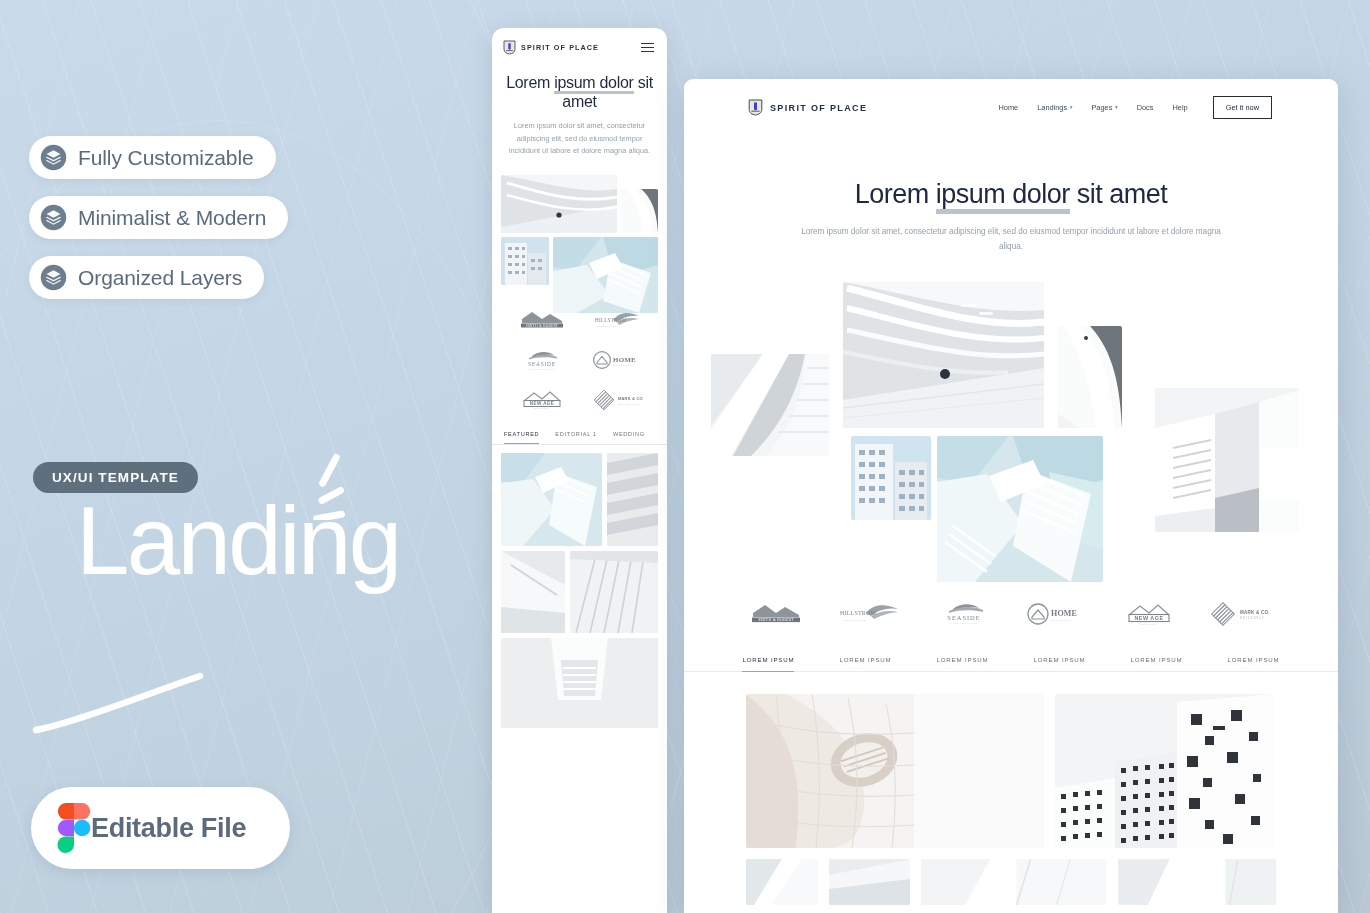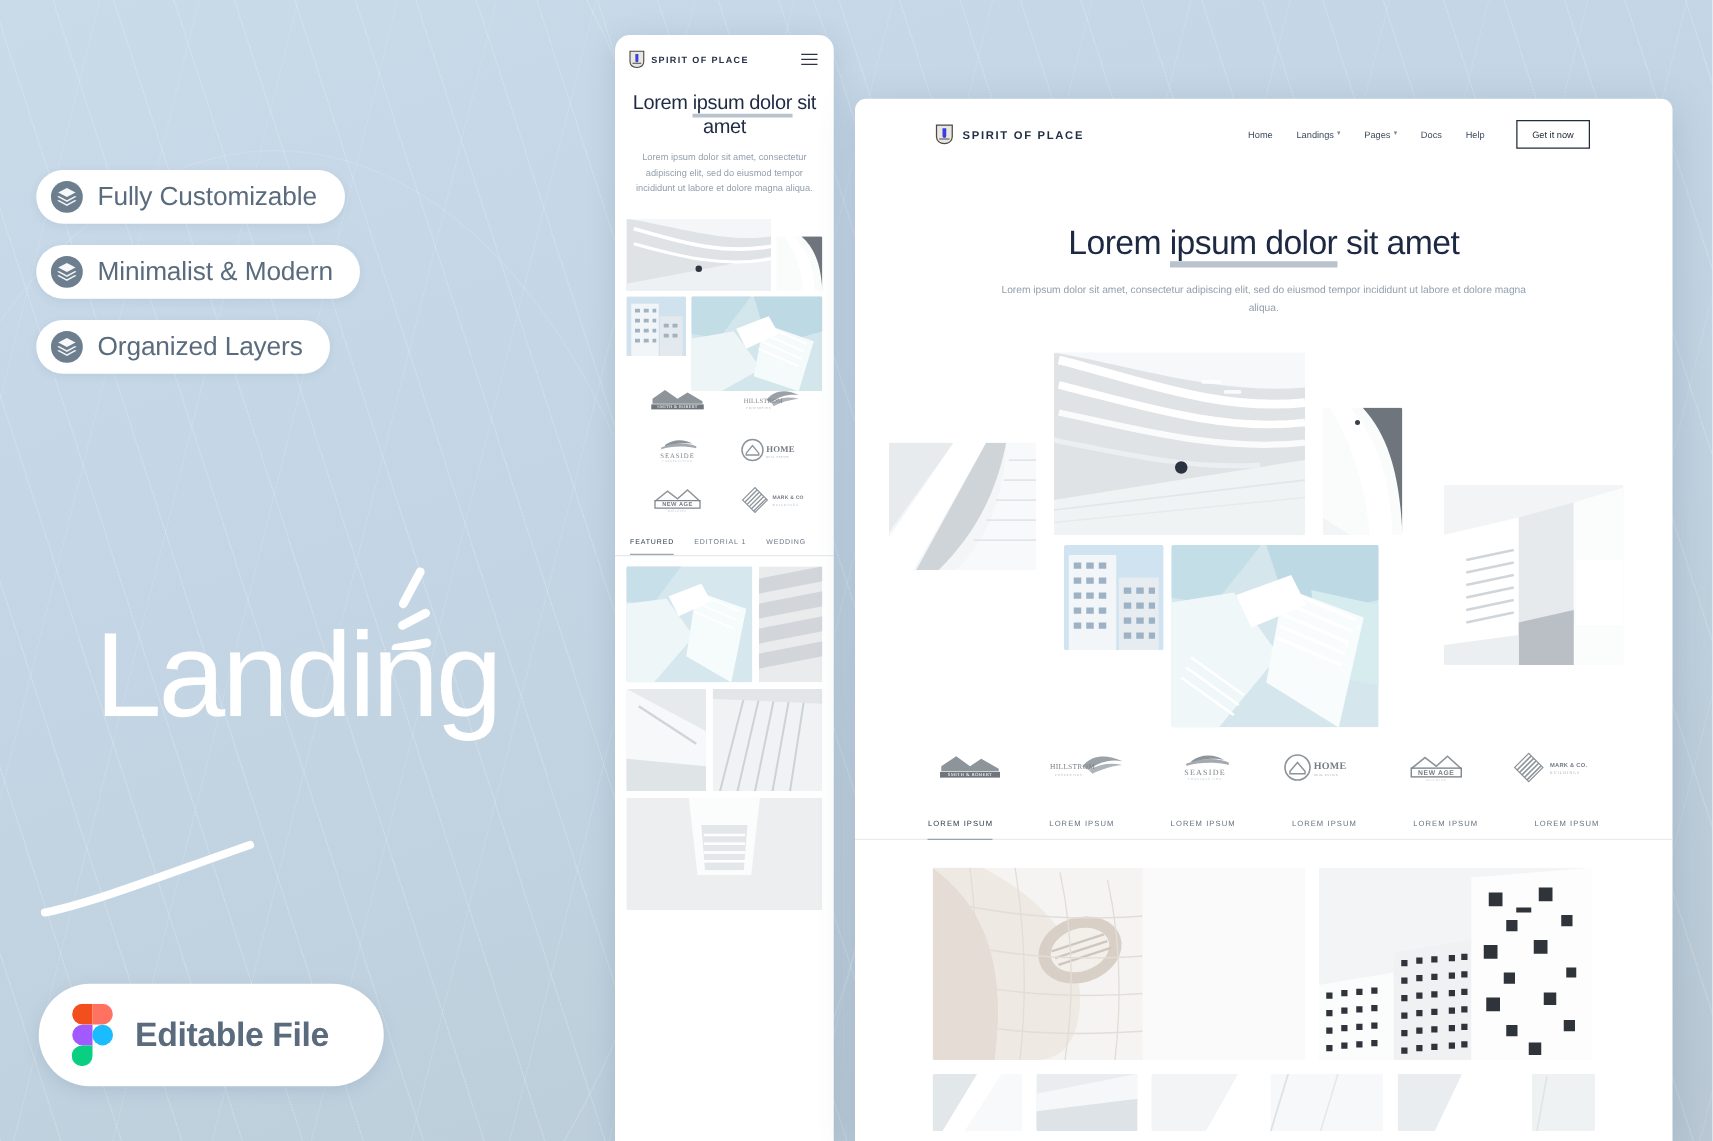--- a/index.html
+++ b/index.html
@@ -65,21 +65,21 @@
     letter-spacing: -2.6px;
     margin-left: 43px;
   }
   .big-title .line2 { display: block; }
 
   .sparkles { position: absolute; left: 296px; top: 448px; width: 90px; height: 72px; }
   .swoosh { position: absolute; left: 24px; top: 662px; width: 190px; height: 76px; }
 
   .editable-pill {
     position: absolute; left: 31px; top: 787px;
-    display: flex; align-items: center; gap: 17px;
+    display: flex; align-items: center; 
     background: #ffffff; border-radius: 45px;
     padding: 16px 44px 16px 26px;
     box-shadow: 0 4px 13px rgba(90,120,150,0.17);
   }
   .editable-pill .figma-ic { width: 34px; height: 50px; display: block; }
   .editable-pill .lbl { font-size: 27px; font-weight: bold; color: #5a6b7d; letter-spacing: -0.3px; }
 
   
   .mobile-mock {
     position: absolute; left: 492px; top: 28px;
@@ -230,20 +230,21 @@
           <path d="M14 6.6 L21.2 10.4 L14 14.2 L6.8 10.4 Z" fill="#ffffff" opacity="0.95"></path>
           <path d="M7.4 13.2 L14 16.7 L20.6 13.2 L22 13.9 L14 18.2 L6 13.9 Z" fill="#ffffff" opacity="0.9"></path>
           <path d="M7.4 16.6 L14 20.1 L20.6 16.6 L22 17.3 L14 21.6 L6 17.3 Z" fill="#ffffff" opacity="0.9"></path>
         </svg>
       </span>
       <span class="lbl">Organized Layers</span>
     </div>
 
   </div>
 
+  <div class="badge">UX/UI TEMPLATE</div>
 
   <div class="big-title">
     <span>Landing</span>
   </div>
 
   <span class="sparkles">
     <svg viewBox="0 0 90 72">
       <rect x="30" y="4" width="7" height="36" rx="3.5" fill="#ffffff" transform="rotate(28 33 22)"></rect>
       <rect x="32" y="33" width="7" height="28" rx="3.5" fill="#ffffff" transform="rotate(62 35 47)"></rect>
       <rect x="30" y="52" width="7" height="32" rx="3.5" fill="#ffffff" transform="rotate(80 33 68)"></rect>

